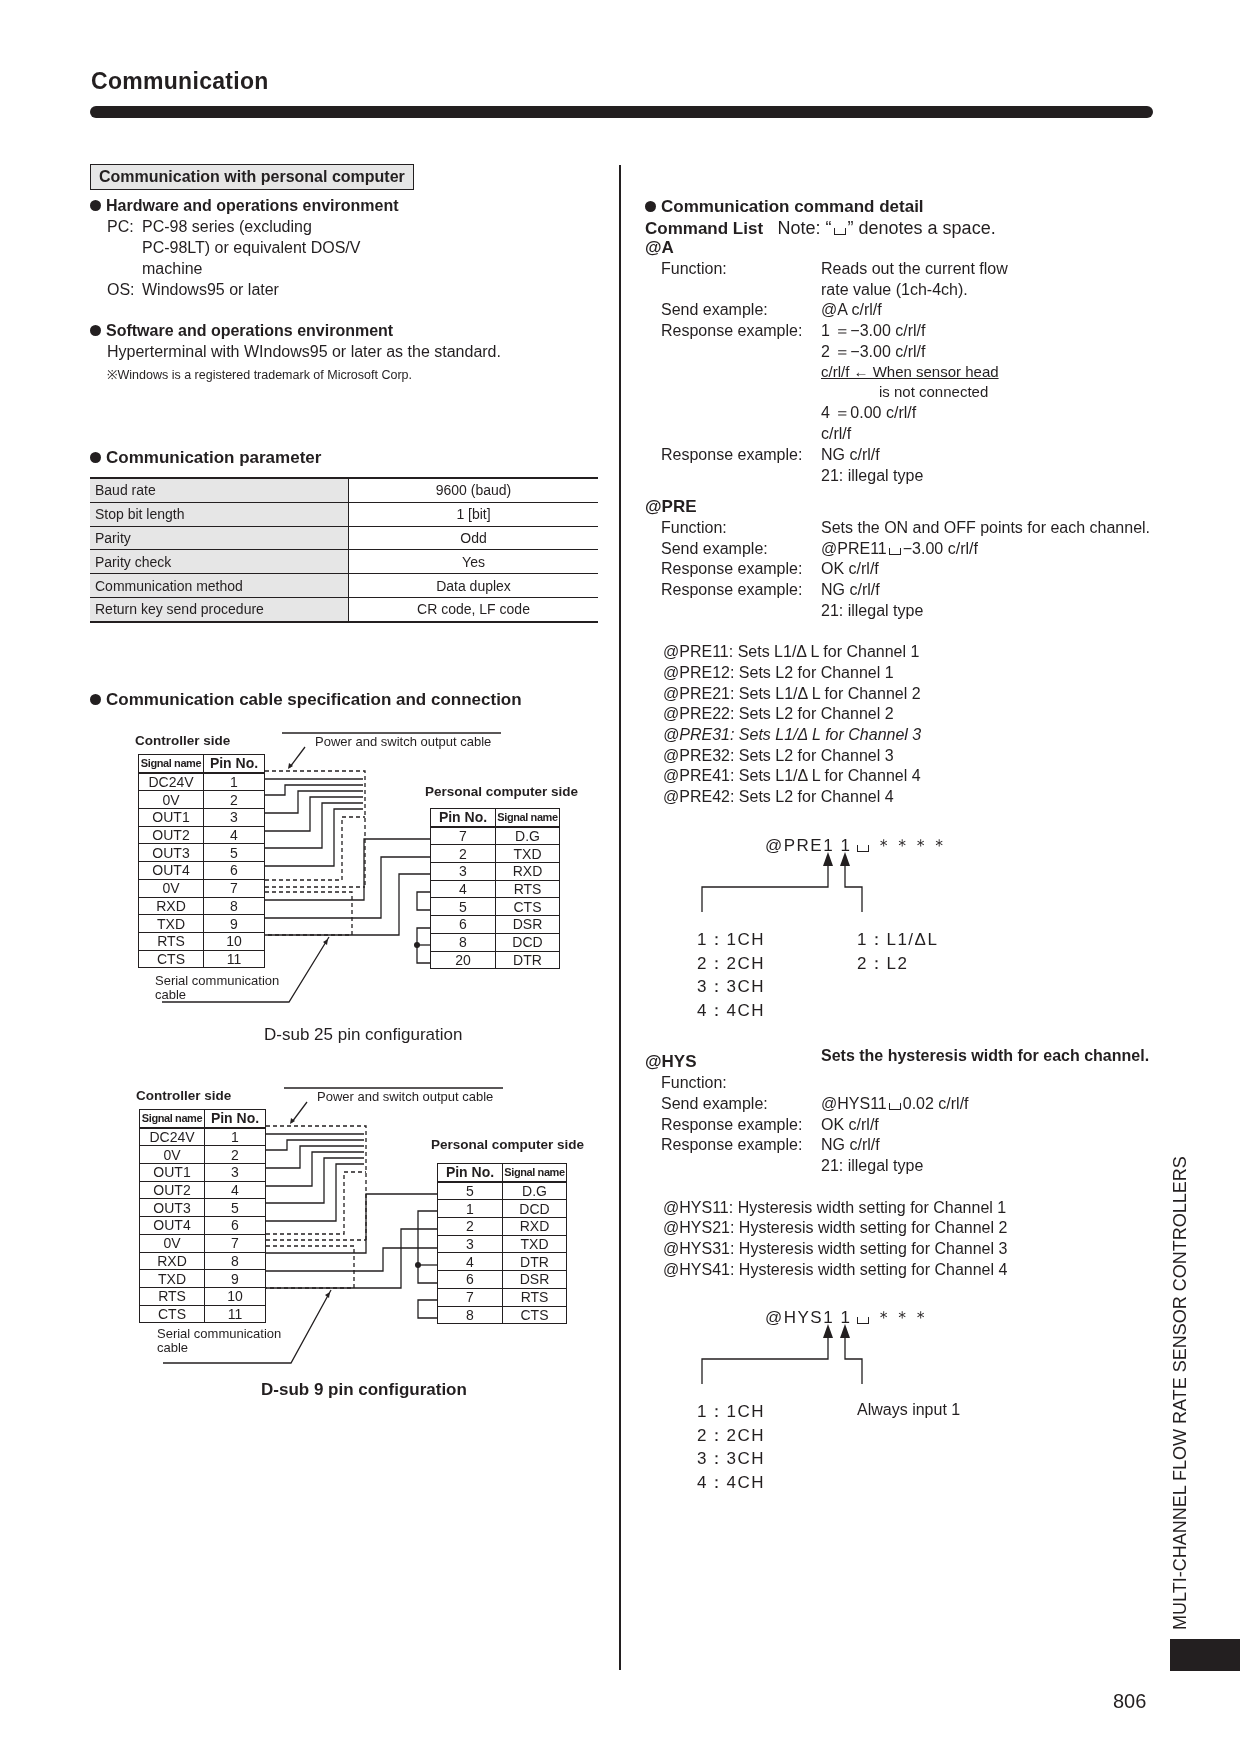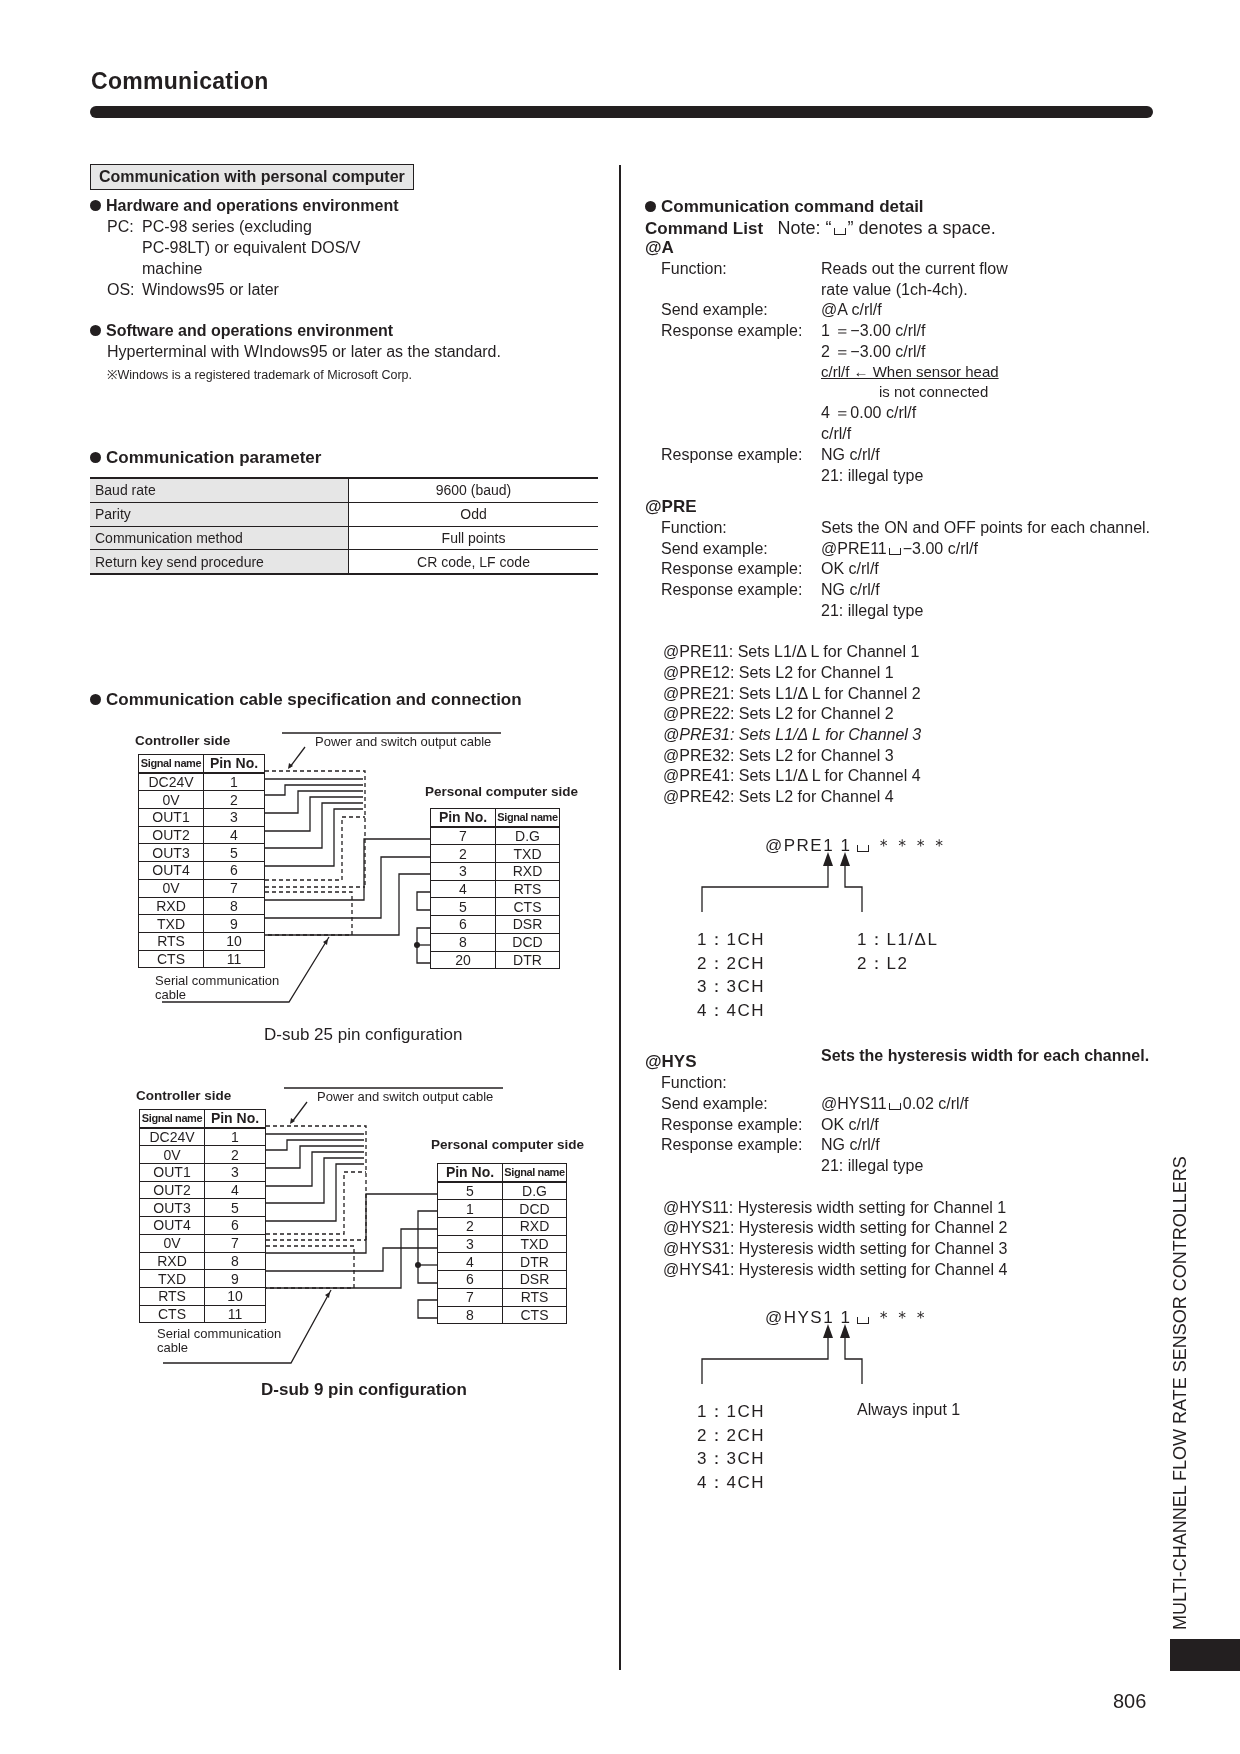--- a/index.html
+++ b/index.html
@@ -73,26 +73,34 @@
 <div class="abs h-bullet" style="left:90px;top:448px;font-size:17px;">
   <span class="dot"></span><span>Communication parameter</span>
 </div>
 <table class="abs param-table">
   <tbody>
       <tr>
         <td class="k">Baud rate</td>
         <td class="v">9600 (baud)</td>
       </tr>
   <tr>
+        <td class="k">Stop bit length</td>
+        <td class="v">1 [bit]</td>
+      </tr>
+  <tr>
         <td class="k">Parity</td>
         <td class="v">Odd</td>
       </tr>
   <tr>
+        <td class="k">Parity check</td>
+        <td class="v">Yes</td>
+      </tr>
+  <tr>
         <td class="k">Communication method</td>
-        <td class="v">Full points</td>
+        <td class="v">Data duplex</td>
       </tr>
   <tr>
         <td class="k">Return key send procedure</td>
         <td class="v">CR code, LF code</td>
       </tr>
 </tbody>
   </table>
 
 <div class="abs h-bullet" style="left:90px;top:690px;font-size:17px;">
   <span class="dot"></span><span>Communication cable specification and connection</span>

